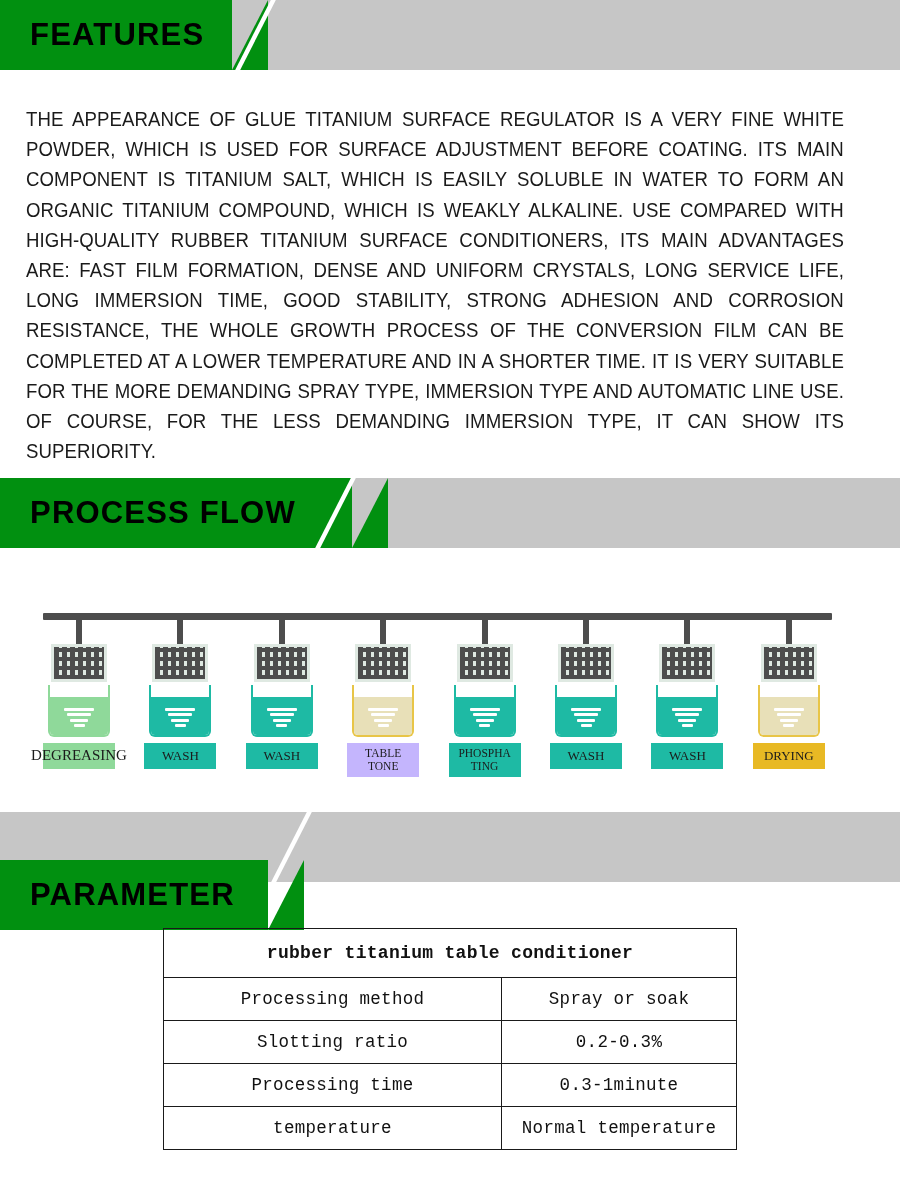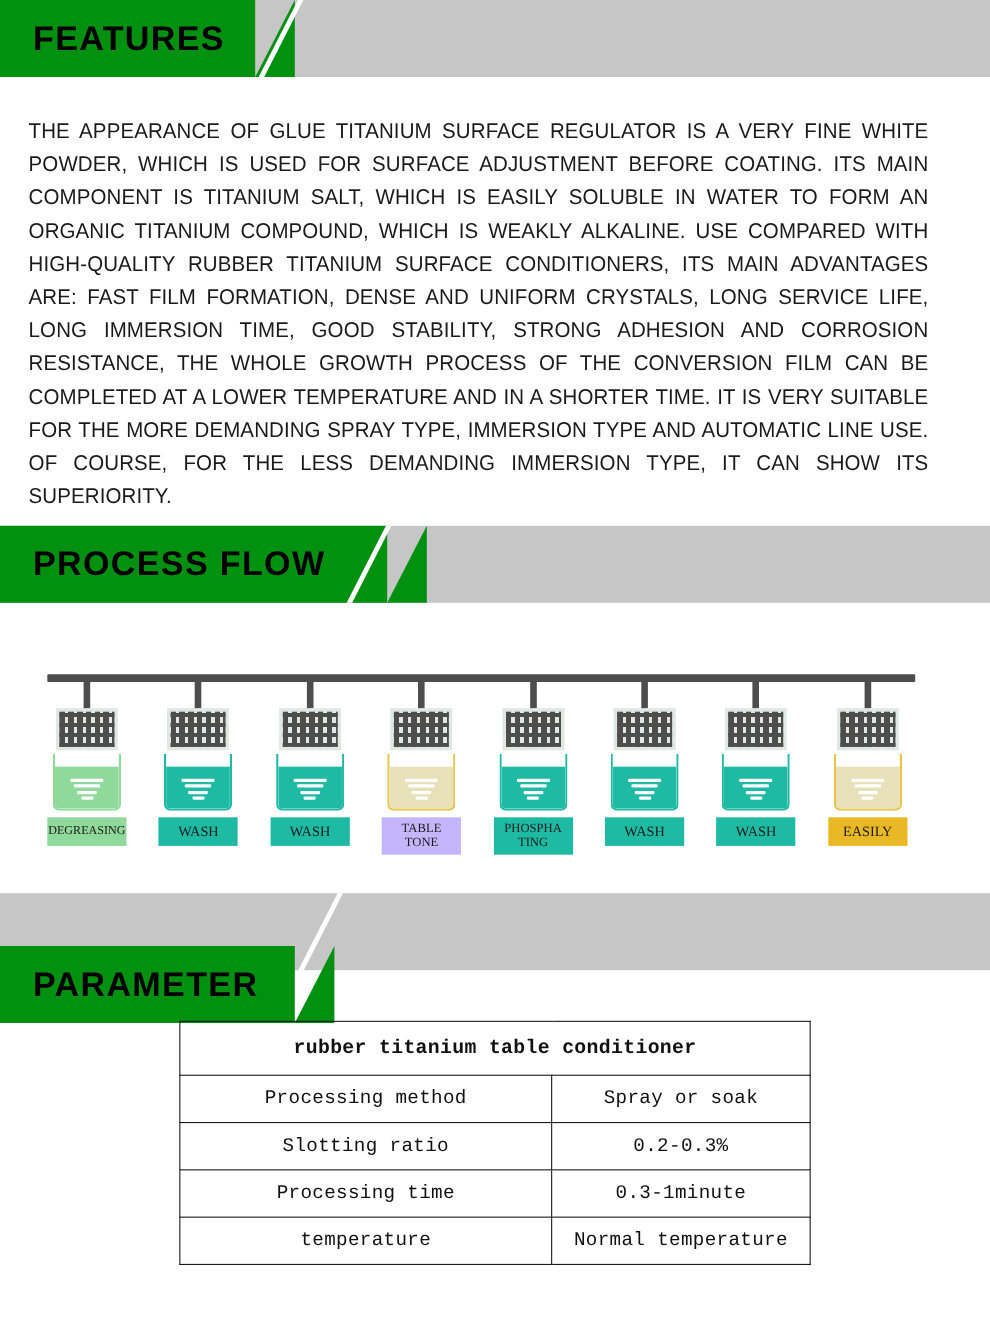--- a/index.html
+++ b/index.html
@@ -186,21 +186,21 @@
     color: #1b1b1b;
     font-family: "Liberation Serif", serif;
     font-size: 13px;
     line-height: 13.5px;
     display: flex;
     align-items: center;
     justify-content: center;
     text-align: center;
     padding: 4px 1px;
   }
-  .tank-label.small { font-size: 11px; letter-spacing: 0px; }
+  .tank-label.small { font-size: 15px; letter-spacing: 0px; }
   .tank-label.two-line { font-size: 11.5px; line-height: 13px; }
 
   
   .param-table {
     position: absolute;
     left: 163px;
     top: 928px;
     width: 574px;
     border-collapse: collapse;
     font-family: "Liberation Mono", "DejaVu Sans Mono", monospace;
@@ -379,21 +379,21 @@
         <div class="tank" style="border-color: rgb(232, 197, 71);">
           <div class="liquid" style="background: rgb(232, 224, 184);">
             <div class="waves">
               <i></i>
               <i></i>
               <i></i>
               <i></i>
             </div>
           </div>
         </div>
-        <div class="tank-label" style="background: rgb(232, 185, 36);">EASILY</div>
+        <div class="tank-label" style="background: rgb(232, 185, 36);">DRYING</div>
       </div>
     </div>
 
   <div class="banner" style="top:812px;">
     <div class="banner-green" style="width:268px;margin-top:48px;">
       <span class="banner-title">PARAMETER</span>
     </div>
     <div class="banner-slash" style="left:289px;"></div>
   </div>
 

